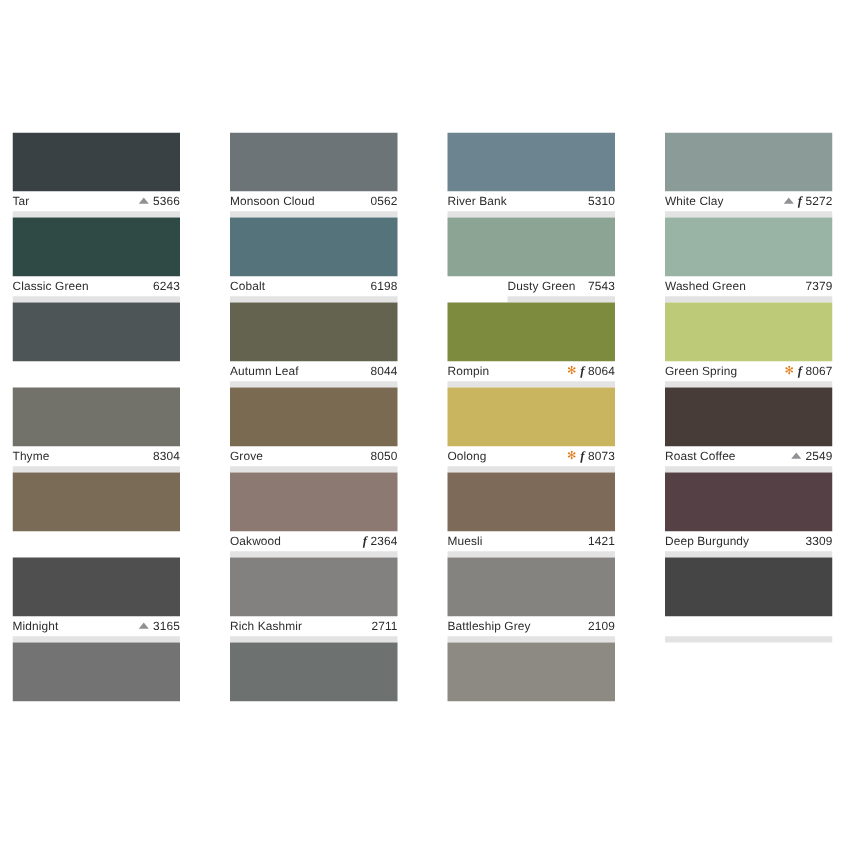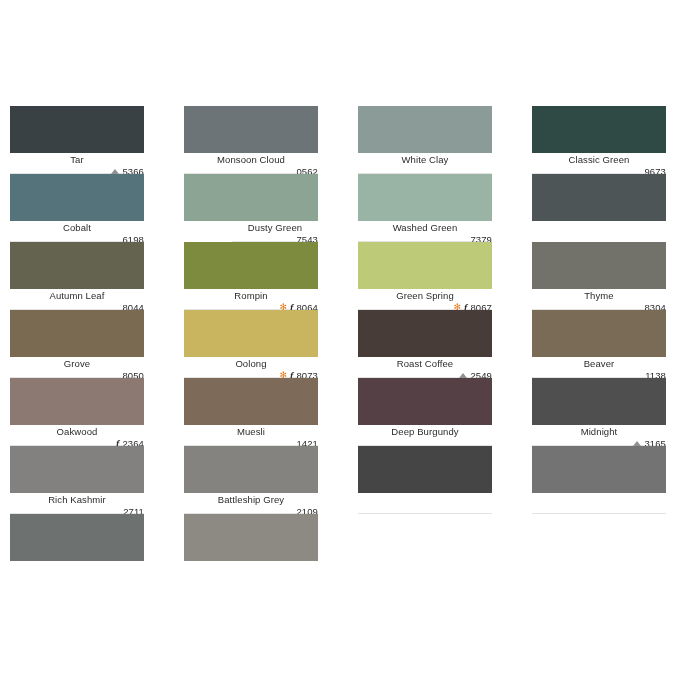--- a/index.html
+++ b/index.html
@@ -44,26 +44,25 @@
 
   .swatch-chip {
     width: 134px;
     height: 47px;
     display: block;
   }
 
   .swatch-meta {
     position: relative;
     height: 21px;
-    border-bottom: 1px solid #14b8a6;
+    border-bottom: 5px solid #14b8a6;
     display: flex;
     align-items: center;
     padding-top: 1px;
     box-sizing: border-box;
-    flex-direction: column;
   }
 
   .swatch-name {
     font-size: 9.5px;
     color: #2b2b2b;
     line-height: 12px;
     white-space: nowrap;
     letter-spacing: 0.1px;
   }
 
@@ -129,36 +128,45 @@
       <div class="swatch-card">
         <div class="swatch-chip" style="background: rgb(109, 116, 119);"></div>
         <div class="swatch-meta" style="border-bottom-color: rgb(227, 227, 227); text-align: center;">
           <span class="swatch-name">Monsoon Cloud</span>
           <span class="swatch-right">
             <span class="swatch-code">0562</span>
           </span>
         </div>
       </div>
       <div class="swatch-card">
+        <div class="swatch-chip" style="background: rgb(107, 132, 144);"></div>
+        <div class="swatch-meta" style="border-bottom-color: rgb(227, 227, 227);">
+          <span class="swatch-name">River Bank</span>
+          <span class="swatch-right">
+            <span class="swatch-code">5310</span>
+          </span>
+        </div>
+      </div>
+      <div class="swatch-card">
         <div class="swatch-chip" style="background: rgb(138, 155, 152);"></div>
         <div class="swatch-meta" style="border-bottom-color: rgb(227, 227, 227); gap: 13px;">
           <span class="swatch-name">White Clay</span>
           <span class="swatch-right">
             <span class="sym sym-triangle" style="border-bottom-color: rgb(143, 145, 148);"></span>
             <span class="sym sym-f">f</span>
             <span class="swatch-code">5272</span>
           </span>
         </div>
       </div>
       <div class="swatch-card">
         <div class="swatch-chip" style="background: rgb(47, 74, 69);"></div>
         <div class="swatch-meta" style="border-bottom-color: rgb(227, 227, 227);">
           <span class="swatch-name">Classic Green</span>
           <span class="swatch-right">
-            <span class="swatch-code">9673</span>
+            <span class="swatch-code">6243</span>
           </span>
         </div>
       </div>
       <div class="swatch-card">
         <div class="swatch-chip" style="background: rgb(85, 115, 122);"></div>
         <div class="swatch-meta" style="border-bottom-color: rgb(227, 227, 227);">
           <span class="swatch-name">Cobalt</span>
           <span class="swatch-right">
             <span class="swatch-code">6198</span>
           </span>
@@ -250,26 +258,20 @@
         <div class="swatch-meta" style="border-bottom-color: rgb(227, 227, 227);">
           <span class="swatch-name">Roast Coffee</span>
           <span class="swatch-right">
             <span class="sym sym-triangle" style="border-bottom-color: rgb(143, 145, 148);"></span>
             <span class="swatch-code">2549</span>
           </span>
         </div>
       </div>
       <div class="swatch-card">
         <div class="swatch-chip" style="background: rgb(122, 107, 87);"></div>
-        <div class="swatch-meta" style="border-bottom-color: rgb(227, 227, 227);">
-          <span class="swatch-name">Beaver</span>
-          <span class="swatch-right">
-            <span class="swatch-code">1138</span>
-          </span>
-        </div>
       </div>
       <div class="swatch-card">
         <div class="swatch-chip" style="background: rgb(140, 122, 114);"></div>
         <div class="swatch-meta" style="border-bottom-color: rgb(227, 227, 227);">
           <span class="swatch-name">Oakwood</span>
           <span class="swatch-right">
             <span class="sym sym-f">f</span>
             <span class="swatch-code">2364</span>
           </span>
         </div>

